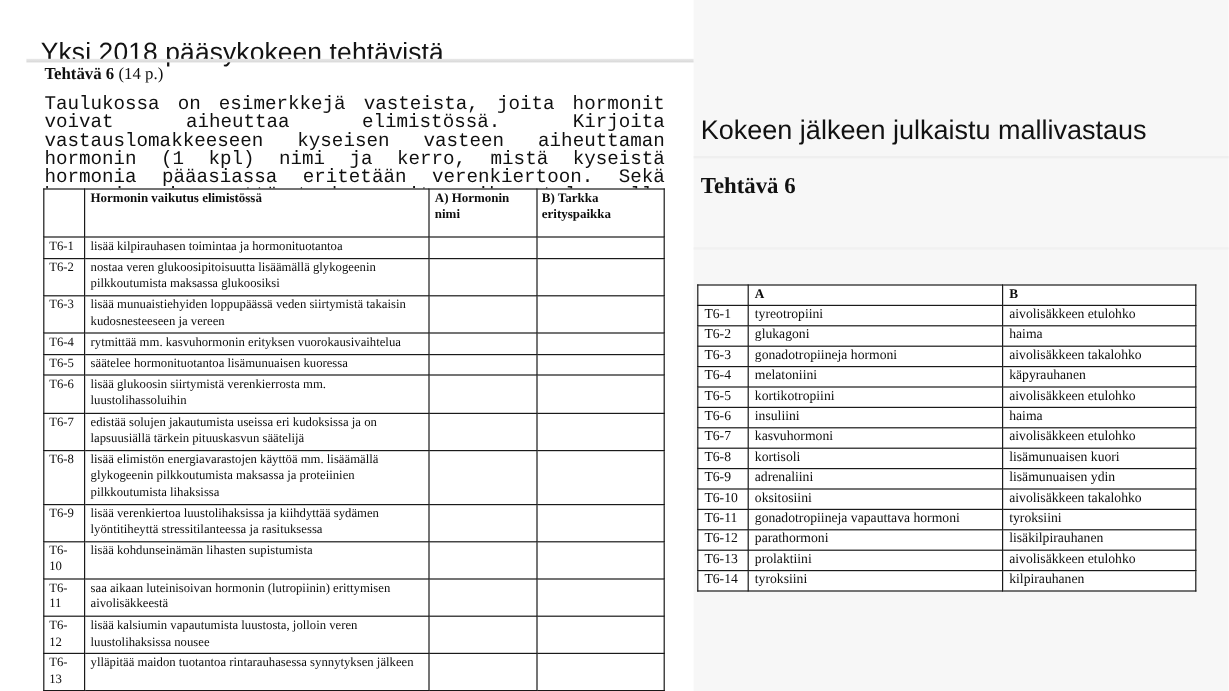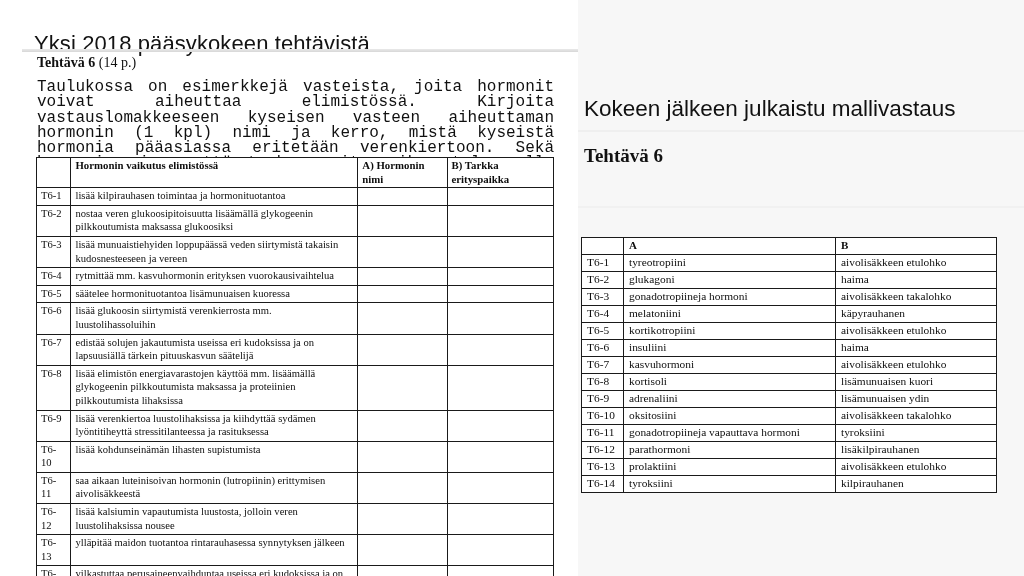--- a/index.html
+++ b/index.html
@@ -113,21 +113,21 @@
   }
   #task-table th {
     font-weight: bold;
     font-size: 10.8px;
   }
   #task-table .c-id    { width: 34px; }
   #task-table .c-eff   { width: 283px; }
   #task-table .c-horm  { width: 88px; }
   #task-table .c-site  { width: 105px; }
   #task-table td.blank { height: 100%; }
-  #task-table tr.hdr th { padding-bottom: 1px; }
+  #task-table tr.hdr th { padding-bottom: 11px; }
 
   
   #answer-table {
     position: absolute;
     left: 581px;
     top: 237px;
     width: 415px;
     font-size: 11.4px;
     line-height: 15px;
     border: 1.6px solid #151515;

